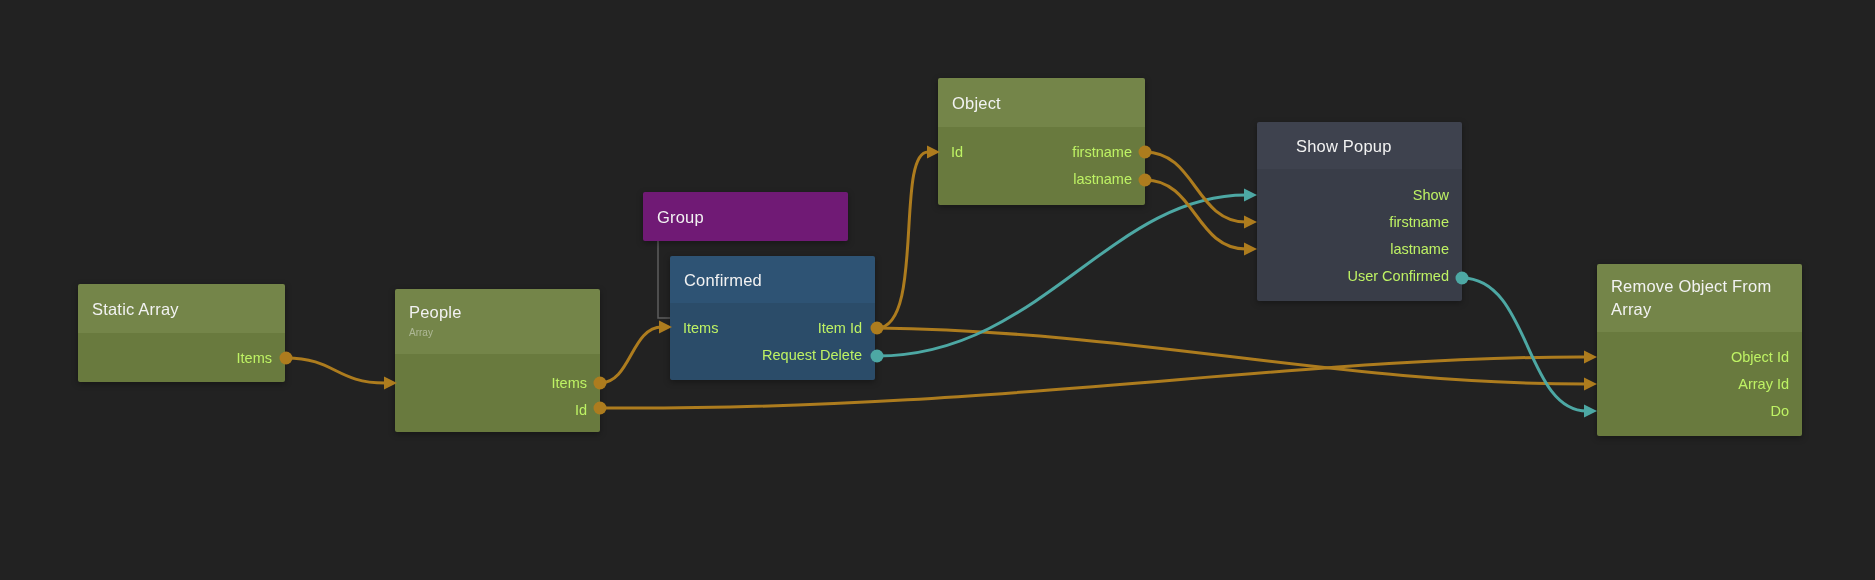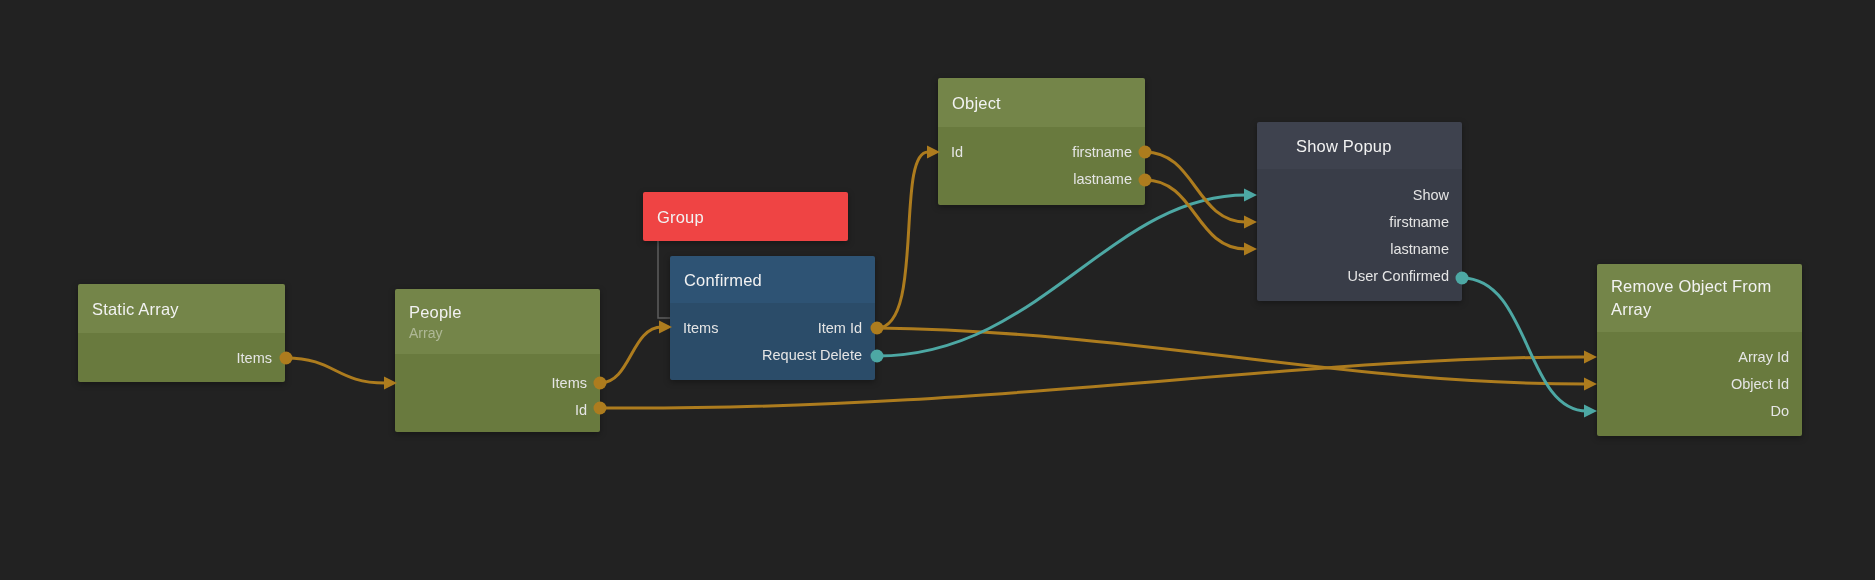--- a/index.html
+++ b/index.html
@@ -20,25 +20,25 @@
     border-radius:2px;
     overflow:hidden;
     box-shadow:0 2px 6px rgba(0,0,0,.35);
     color:#f2f2f2;
   }
   .node-header{
     display:flex;flex-direction:column;justify-content:center;
     padding:0 14px;box-sizing:border-box;
   }
   .node-title{font-size:16.5px;letter-spacing:.2px;line-height:22px;white-space:pre-line;}
-  .node-subtitle{font-size:14px;color:rgba(255,255,255,.42);line-height:20px;}
+  .node-subtitle{font-size:10px;color:rgba(255,255,255,.42);line-height:20px;}
   .node-body{box-sizing:border-box;}
   .prow{
     height:27px;display:flex;align-items:center;justify-content:space-between;
-    padding:0 13px;font-size:14.5px;color:#e5e5e5;
+    padding:0 13px;font-size:14.5px;color:#bef264;
   }
   .prow.out{justify-content:flex-end;}
   .prow.in{justify-content:flex-end;}
 
   
   #node-static-array{left:78px;top:284px;width:207px;}
   #node-static-array .node-header{height:49px;}
   #node-static-array .node-body{height:49px;padding-top:11px;}
 
   #node-people{left:395px;top:289px;width:205px;}
@@ -103,21 +103,21 @@
       <div class="prow in">
         <span>Items</span>
       </div>
       <div class="prow out">
         <span>Id</span>
       </div>
     </div>
   </div>
 
   <div class="node" id="node-group">
-    <div class="node-header" style="background: #ef4444;">
+    <div class="node-header" style="background: #701a75;">
       <div class="node-title">Group</div>
     </div>
   </div>
 
   <div class="node" id="node-repeater">
     <div class="node-header" style="background: rgb(46, 83, 116);">
       <div class="node-title">Confirmed</div>
     </div>
     <div class="node-body" style="background: rgb(43, 76, 105);">
       <div class="prow">
@@ -164,24 +164,24 @@
       </div>
     </div>
   </div>
 
   <div class="node" id="node-remove">
     <div class="node-header" style="background: rgb(116, 133, 73);">
       <div class="node-title">Remove Object From Array</div>
     </div>
     <div class="node-body" style="background: rgb(105, 122, 62);">
       <div class="prow in">
+        <span>Object Id</span>
+      </div>
+      <div class="prow in">
         <span>Array Id</span>
-      </div>
-      <div class="prow in">
-        <span>Object Id</span>
       </div>
       <div class="prow in">
         <span>Do</span>
       </div>
     </div>
   </div>
 
   <svg id="port-svg" class="layer" width="1875" height="580">
       <circle cx="286" cy="358" r="6.5" fill="#ad7c1e"></circle>
       <circle cx="600" cy="383" r="6.5" fill="#ad7c1e"></circle>

